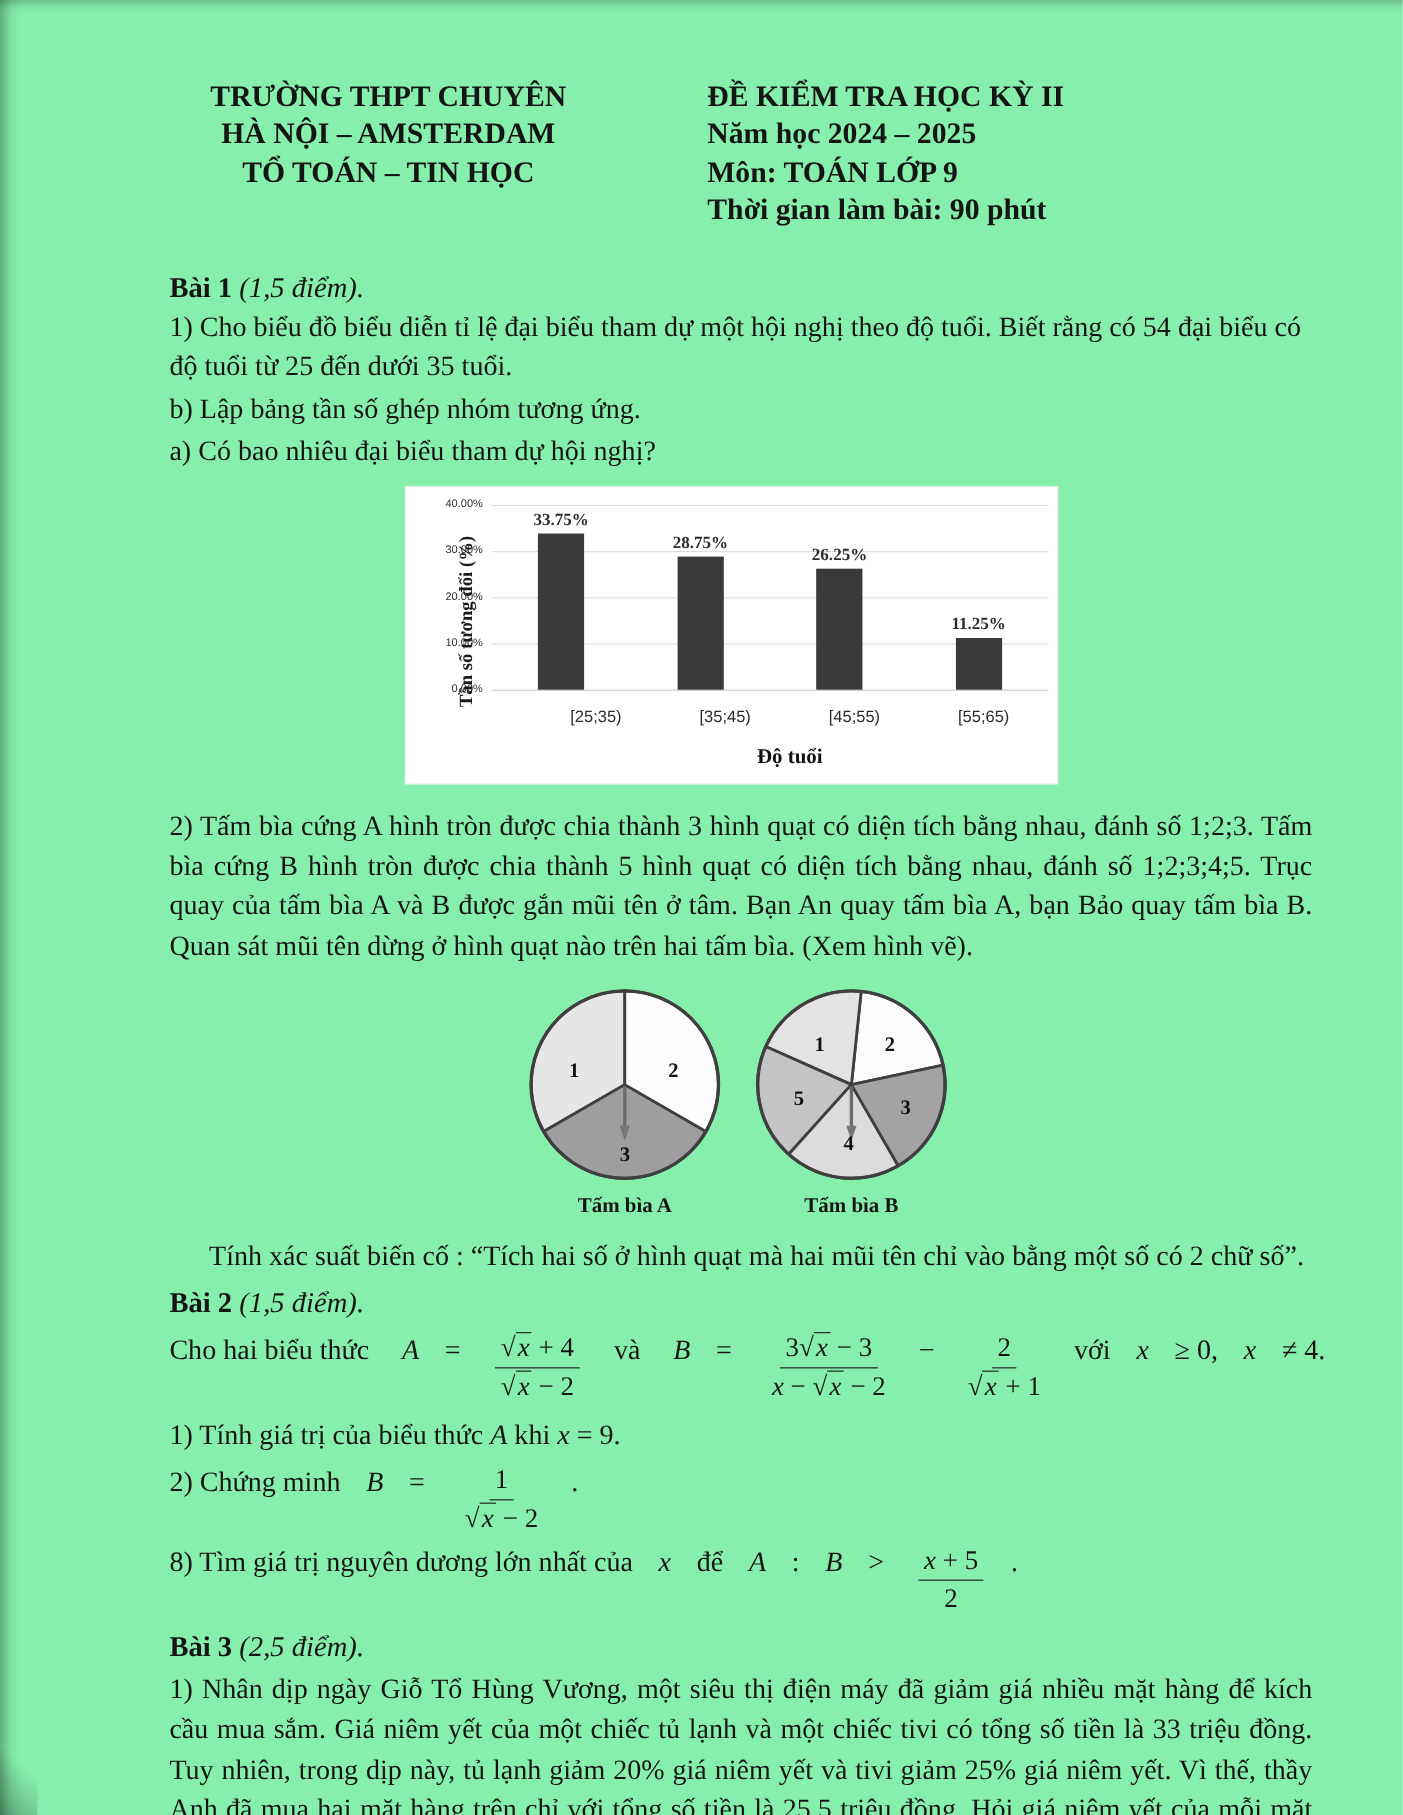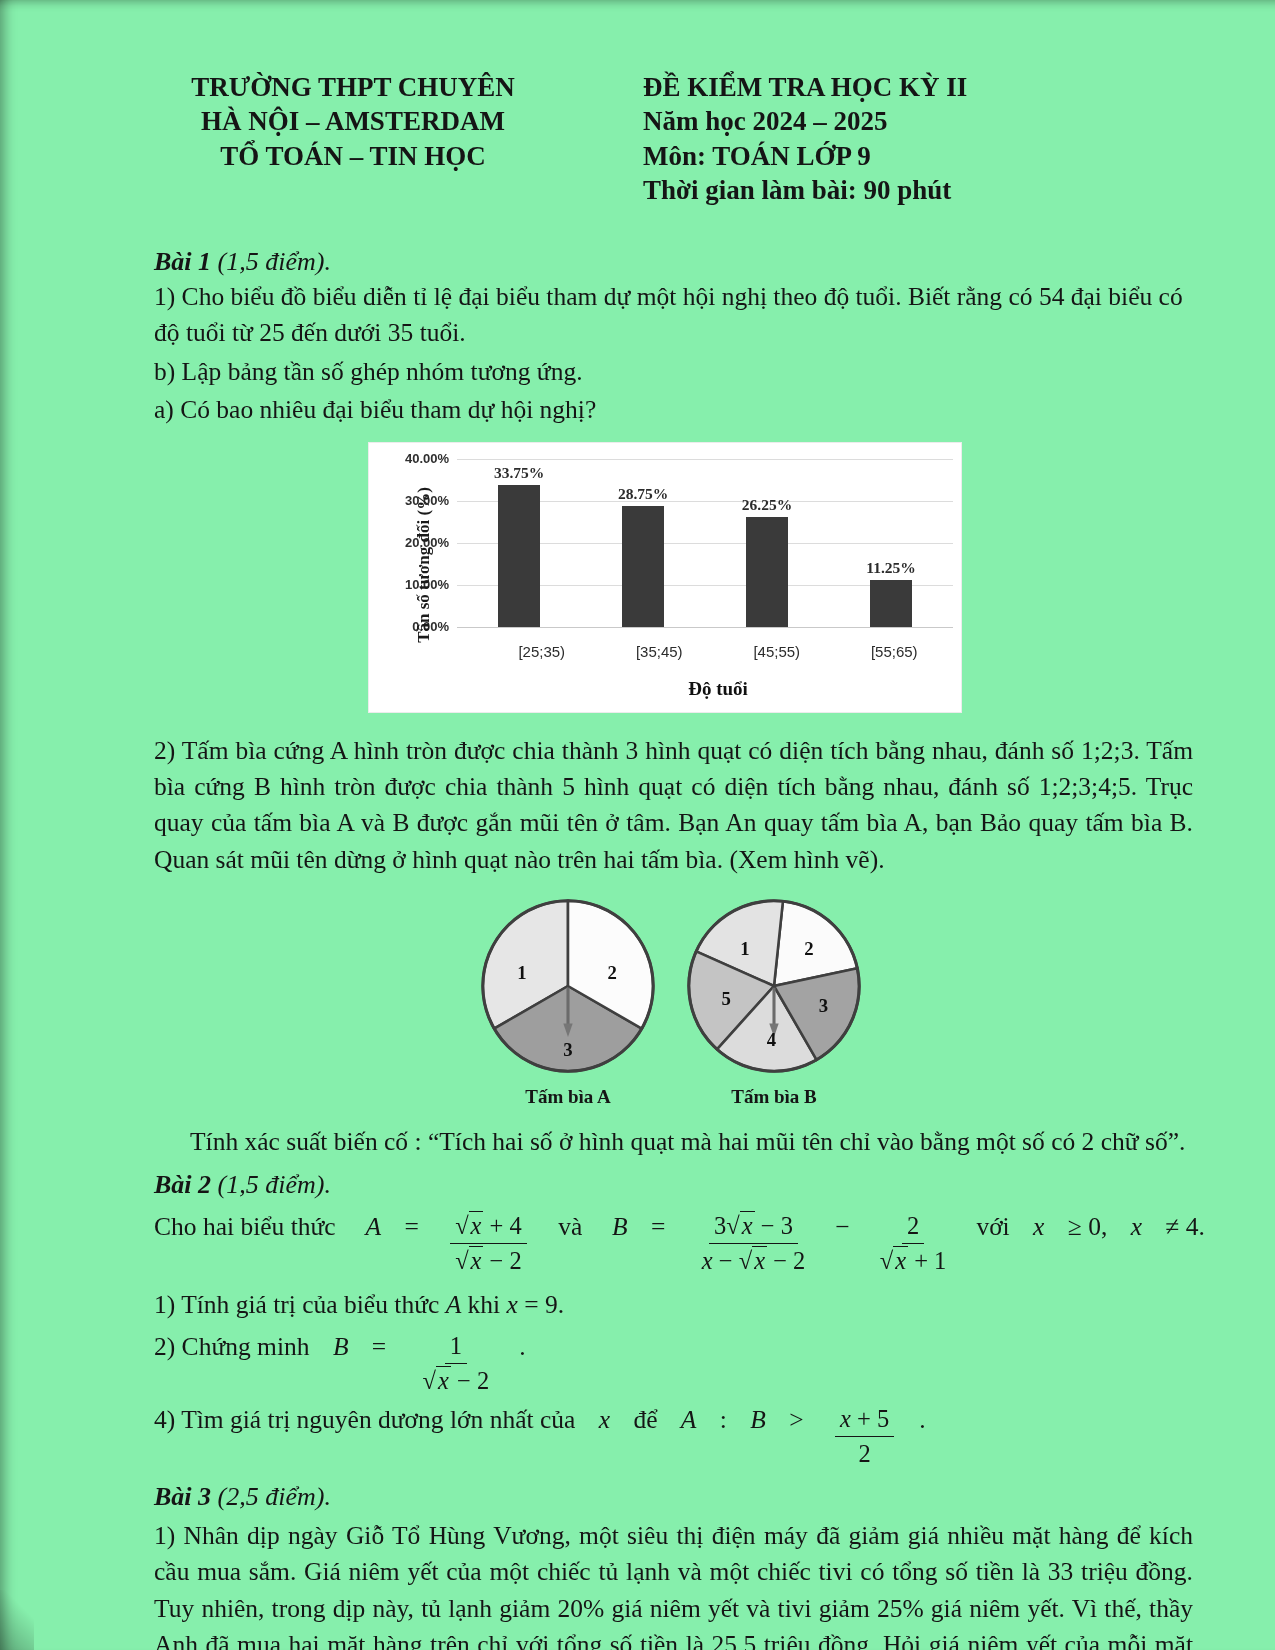--- a/index.html
+++ b/index.html
@@ -11,40 +11,40 @@
   }
   .content{padding:70px 118px 0 118px;}
 
   
   .hdr{display:flex;font-weight:bold;font-size:27px;line-height:1.27;}
   .hdr .school{width:370px;margin-left:14px;text-align:center;}
   .hdr .exam{width:400px;margin-left:auto;margin-right:150px;text-align:left;}
 
   
   .b-title{font-size:26px;margin-top:40px;}
-  .bold{font-weight:bold;font-style:italic;}
+  .bold{font-weight:bold;}
   .it{font-style:italic;}
   p.body{font-size:25.5px;margin:2px 0 0 0;line-height:1.42;}
   p.just{text-align:justify;}
   .sub{margin-left:28px;}
   .wide{line-height:1.76;}
   .xwide{line-height:1.82;}
   .indent{text-indent:36px;}
 
   
   .chartbox{width:578px;margin:14px 0 0 214px;border:1px solid #ececec;background:#fff;padding:16px 8px 10px 6px;
     font-family:"Liberation Sans", sans-serif;}
   .chart-main{display:flex;align-items:stretch;}
   .ytitle{width:30px;position:relative;}
   .ytitle span{position:absolute;left:-66px;top:96px;transform:rotate(-90deg);transform-origin:center;
     display:block;width:230px;text-align:center;font-weight:bold;font-size:17px;color:#1a1a1a;
     font-family:"Liberation Serif", serif;}
   .yticks{display:flex;flex-direction:column;justify-content:space-between;align-items:flex-end;
     height:168px;padding:0 8px 0 0;margin-top:-8px;height:184px;}
-  .yticks span{font-size:13px;font-weight:bold;color:#2f2f2f;line-height:16px;}
+  .yticks span{font-size:10px;font-weight:normal;color:#2f2f2f;line-height:16px;}
   .plot{position:relative;height:168px;flex:1;border-bottom:1.5px solid #c9c9c9;font-family:Liberation Serif, serif;}
   .gridline{position:absolute;left:0;right:0;height:1px;background:#dcdcdc;}
   .bars{position:absolute;left:0;right:0;top:0;bottom:0;display:flex;}
   .barslot{flex:1;display:flex;flex-direction:column;justify-content:flex-end;align-items:center;}
   .barlabel{font-size:15.5px;font-weight:bold;color:#2b2b2b;margin-bottom:3px;}
   .bar{width:42px;background:#3a3a3a;}
   .xticks{display:flex;margin-left:108px;margin-top:8px;}
   .xticks span{flex:1;text-align:center;font-size:15px;color:#2c2c2c;}
   .xtitle{text-align:center;margin:18px 0 2px 108px;font-weight:bold;font-size:19px;color:#111;
     font-family:"Liberation Serif", serif;}
@@ -224,21 +224,21 @@
       <span class="txt mi">B</span>
       <span class="txt"> = </span>
       <span class="frac">
         <span class="num">1</span>
         <span class="den"><span class="sqrt"><span class="rad">x</span></span><span> − 2</span></span>
       </span>
       <span class="txt">.</span>
     </div>
 
     <div class="mathline" style="margin-top:10px">
-      <span class="txt">4) Tìm giá trị nguyên dương lớn nhất của </span>
+      <span class="txt">8) Tìm giá trị nguyên dương lớn nhất của </span>
       <span class="txt mi">x</span>
       <span class="txt"> để </span>
       <span class="txt mi">A</span>
       <span class="txt"> : </span>
       <span class="txt mi">B</span>
       <span class="txt"> &gt; </span>
       <span class="frac">
         <span class="num"><span class="mi">x</span><span> + 5</span></span>
         <span class="den">2</span>
       </span>

